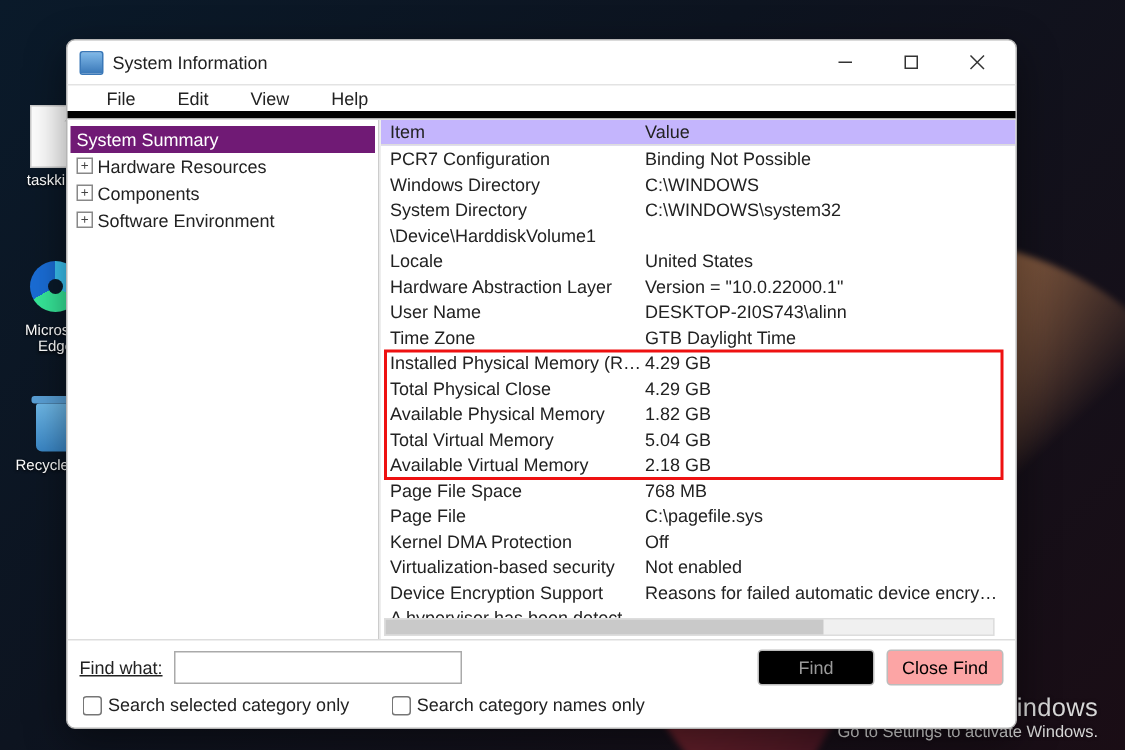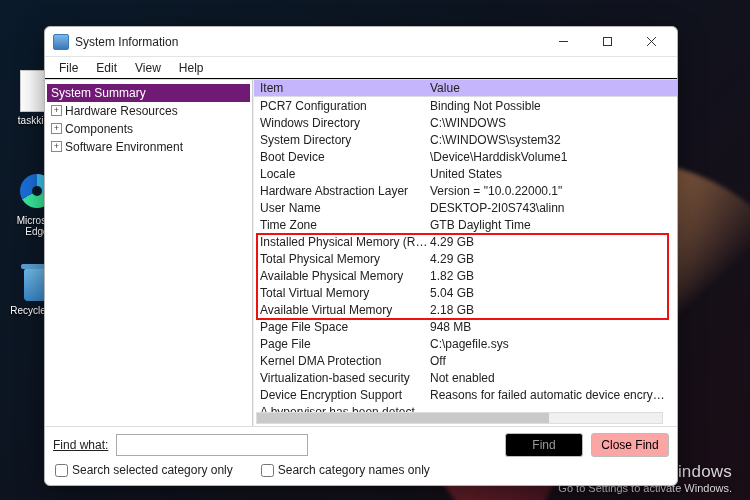--- a/index.html
+++ b/index.html
@@ -58,22 +58,22 @@
     border:1px solid #3a78b8; border-radius:2px; position:relative;
   }
   .titlebar .title { flex: 1; font-size: 12px; }
   .winbtn {
     width: 44px; height: 28px; display:flex; align-items:center; justify-content:center;
     color:#333; cursor:pointer;
   }
   .winbtn svg { width:11px; height:11px; }
 
   .menubar {
-    height: 22px; display:flex; align-items:center; gap: 2px; padding: 0 6px;
-    border-bottom: 1px solid #000000;
+    height: 22px; display:flex; align-items:center; gap: 12px; padding: 0 18px;
+    border-bottom: 5px solid #000000;
   }
   .menubar .mitem { padding: 2px 8px; cursor:pointer; }
 
   .content { flex:1; display:flex; border-top:1px solid #ddd; min-height:0; }
   .tree {
     width: 208px; border-right:1px solid #ccc; padding:4px 2px;
     overflow:hidden;
   }
   .tree .node { padding:2px 4px 2px 18px; position:relative; cursor:pointer; white-space:nowrap; }
   .tree .node.root { padding-left:4px; }
@@ -213,21 +213,20 @@
             </div>
             <div class="row">
               <div class="col-item">Windows Directory</div>
               <div class="col-value">C:\WINDOWS</div>
             </div>
             <div class="row">
               <div class="col-item">System Directory</div>
               <div class="col-value">C:\WINDOWS\system32</div>
             </div>
             <div class="row">
-              <div class="col-item">Boot Device</div>
               <div class="col-value">\Device\HarddiskVolume1</div>
             </div>
             <div class="row">
               <div class="col-item">Locale</div>
               <div class="col-value">United States</div>
             </div>
             <div class="row">
               <div class="col-item">Hardware Abstraction Layer</div>
               <div class="col-value">Version = "10.0.22000.1"</div>
             </div>
@@ -237,38 +236,38 @@
             </div>
             <div class="row">
               <div class="col-item">Time Zone</div>
               <div class="col-value">GTB Daylight Time</div>
             </div>
             <div class="row">
               <div class="col-item">Installed Physical Memory (RAM)</div>
               <div class="col-value">4.29 GB</div>
             </div>
             <div class="row">
-              <div class="col-item">Total Physical Memory</div>
+              <div class="col-item">Total Physical Close</div>
               <div class="col-value">4.29 GB</div>
             </div>
             <div class="row">
               <div class="col-item">Available Physical Memory</div>
               <div class="col-value">1.82 GB</div>
             </div>
             <div class="row">
               <div class="col-item">Total Virtual Memory</div>
               <div class="col-value">5.04 GB</div>
             </div>
             <div class="row">
               <div class="col-item">Available Virtual Memory</div>
               <div class="col-value">2.18 GB</div>
             </div>
             <div class="row">
               <div class="col-item">Page File Space</div>
-              <div class="col-value">948 MB</div>
+              <div class="col-value">768 MB</div>
             </div>
             <div class="row">
               <div class="col-item">Page File</div>
               <div class="col-value">C:\pagefile.sys</div>
             </div>
             <div class="row">
               <div class="col-item">Kernel DMA Protection</div>
               <div class="col-value">Off</div>
             </div>
             <div class="row">

